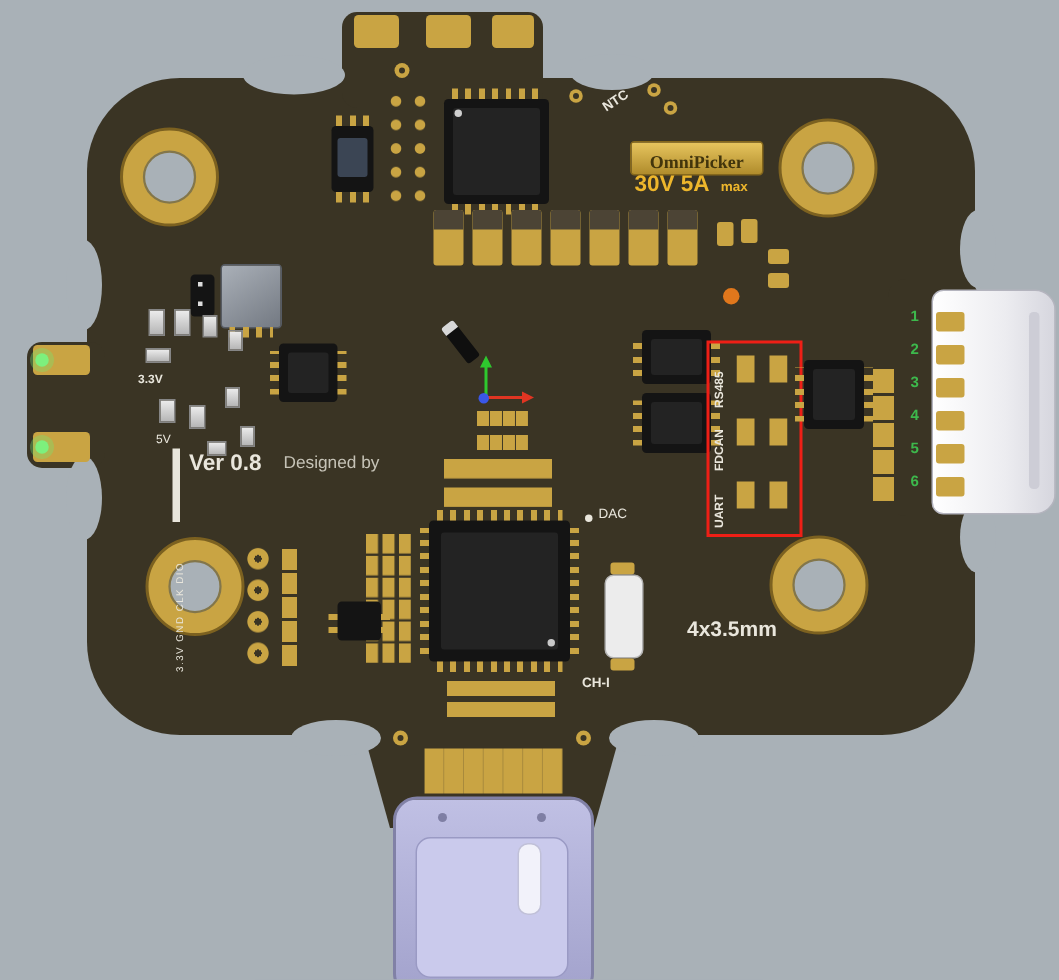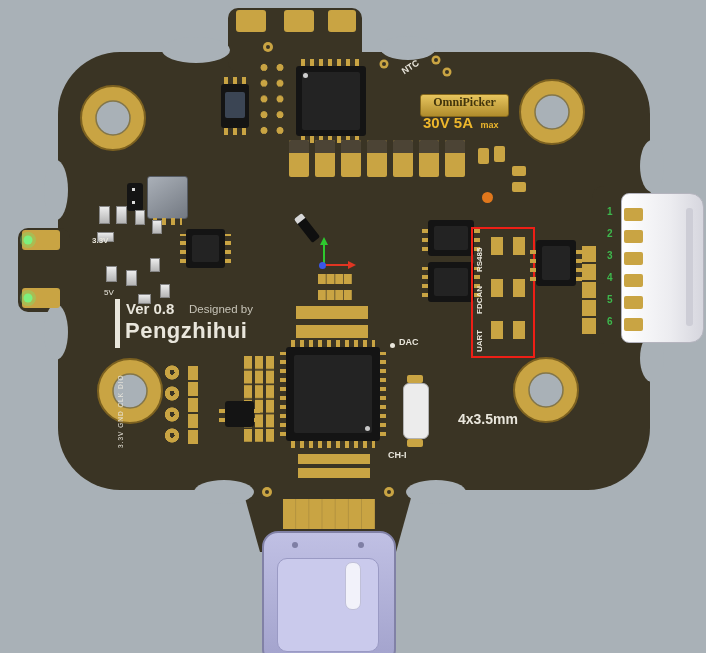--- a/index.html
+++ b/index.html
@@ -144,21 +144,21 @@
   <div class="pv" style="left:116px;top:206px;width:9px;height:16px"></div>
   <div class="pv" style="left:135px;top:210px;width:8px;height:13px"></div>
   <div class="pv" style="left:97px;top:232px;width:15px;height:8px"></div>
   <div class="pv" style="left:152px;top:220px;width:8px;height:12px"></div>
   <div class="pv" style="left:106px;top:266px;width:9px;height:14px"></div>
   <div class="pv" style="left:126px;top:270px;width:9px;height:14px"></div>
   <div class="pv" style="left:150px;top:258px;width:8px;height:12px"></div>
   <div class="pv" style="left:160px;top:284px;width:8px;height:12px"></div>
   <div class="pv" style="left:138px;top:294px;width:11px;height:8px"></div>
 
-  <div class="silk" style="left:92px;top:236px;font-size:8px;font-weight:bold">3.3V</div>
+  <div class="silk" style="left:92px;top:248px;font-size:8px;font-weight:bold">3.3V</div>
   <div class="silk" style="left:104px;top:288px;font-size:8px;font-weight:normal">5V</div>
 
   <div style="position:absolute;left:302px;top:213px;width:10px;height:30px;background:#0f0f0f;border-radius:2px;transform:rotate(-38deg)">
     <div style="position:absolute;left:0;top:0;width:10px;height:6px;background:#d8d8d8;border-radius:2px 2px 0 0"></div>
   </div>
   <div style="position:absolute;left:323px;top:243px;width:2px;height:23px;background:#2ec82e"></div>
   <div style="position:absolute;left:320px;top:237px;width:0;height:0;border-left:4px solid transparent;border-right:4px solid transparent;border-bottom:8px solid #2ec82e"></div>
   <div style="position:absolute;left:325px;top:264px;width:24px;height:2px;background:#e03522"></div>
   <div style="position:absolute;left:348px;top:261px;width:0;height:0;border-top:4px solid transparent;border-bottom:4px solid transparent;border-left:8px solid #e03522"></div>
   <div style="position:absolute;left:319px;top:262px;width:7px;height:7px;border-radius:50%;background:#3a57e8"></div>
@@ -206,36 +206,35 @@
     <div class="pins-left"></div>
     <div class="pins-right"></div>
   </div>
   <div class="pads" style="left:298px;top:454px;width:72px;height:24px;background-size:8px 10px"></div>
 
   <div class="gp" style="left:407px;top:375px;width:16px;height:8px"></div>
   <div style="position:absolute;left:403px;top:383px;width:24px;height:54px;background:#ececec;border:1px solid #b2b2b2;border-radius:6px"></div>
   <div class="gp" style="left:407px;top:439px;width:16px;height:8px"></div>
 
   <div style="position:absolute;left:390px;top:343px;width:5px;height:5px;border-radius:50%;background:#e9e6dc"></div>
-  <div class="silk" style="left:399px;top:337px;font-size:9px;font-weight:bold">DAC</div>
+  <div class="silk" style="left:399px;top:337px;font-size:9px;font-weight:normal">DAC</div>
   <div class="silk" style="left:388px;top:450px;font-size:9px;font-weight:bold">CH-I</div>
   <div class="silk" style="left:458px;top:411px;font-size:14px;font-weight:bold">4x3.5mm</div>
 
   <div style="position:absolute;left:115px;top:299px;width:5px;height:49px;background:#e9e6dc"></div>
   <div class="silk" style="left:126px;top:300px;font-size:15px;font-weight:bold">Ver 0.8</div>
   <div class="silk" style="left:189px;top:303px;font-size:11.5px;color:#c6c3b7">Designed by</div>
-  <div class="silk" style="left:125px;top:318px;font-size:22px;font-weight:bold;letter-spacing:0.5px">Pengzhihui</div>
 
   <div class="dots" style="left:162px;top:362px;width:20px;height:84px;background-image:radial-gradient(circle,#3a3424 0 2.5px,#c9a443 2.5px 6.8px,transparent 7.4px);background-size:20px 21px"></div>
   <div class="pads" style="left:188px;top:366px;width:10px;height:78px;background-size:10px 14px"></div>
   <div class="silk vtext" style="left:117px;top:366px;height:82px;font-size:6.5px;letter-spacing:1px">3.3V GND CLK DIO</div>
 
   <div class="silk" style="left:401px;top:62px;font-size:9px;font-weight:bold;transform:rotate(-33deg)">NTC</div>
 
-  <div style="position:absolute;left:420px;top:94px;width:87px;height:21px;background:linear-gradient(180deg,#e7c55e,#b08c2c);border:1px solid #84671c;border-radius:3px;display:flex;align-items:flex-start;justify-content:center">
+  <div style="position:absolute;left:420px;top:94px;width:87px;height:21px;background:linear-gradient(180deg,#e7c55e,#b08c2c);border:1px solid #84671c;border-radius:3px;display:flex;align-items:flex-end;justify-content:center">
     <span style="font-family:'Liberation Serif',serif;font-size:12px;font-weight:bold;color:#42350c">OmniPicker</span>
   </div>
   <div style="position:absolute;left:423px;top:114px;color:#edb62c;white-space:nowrap">
     <span style="font-size:15px;font-weight:bold">30V 5A</span>
     <span style="font-size:9px;font-weight:bold;margin-left:3px">max</span>
   </div>
 
   <div style="position:absolute;left:621px;top:193px;width:81px;height:148px;background:linear-gradient(90deg,#ffffff 0%,#ececf0 60%,#d6d6de 100%);border:1px solid #b4b4be;border-radius:8px 14px 14px 8px">
     <div style="position:absolute;right:10px;top:14px;width:7px;height:118px;background:#cdcdd6;border-radius:3px"></div>
     <div style="position:absolute;left:2px;top:14px;width:19px;height:13px;background:#c9a443;border-radius:2px"></div>

